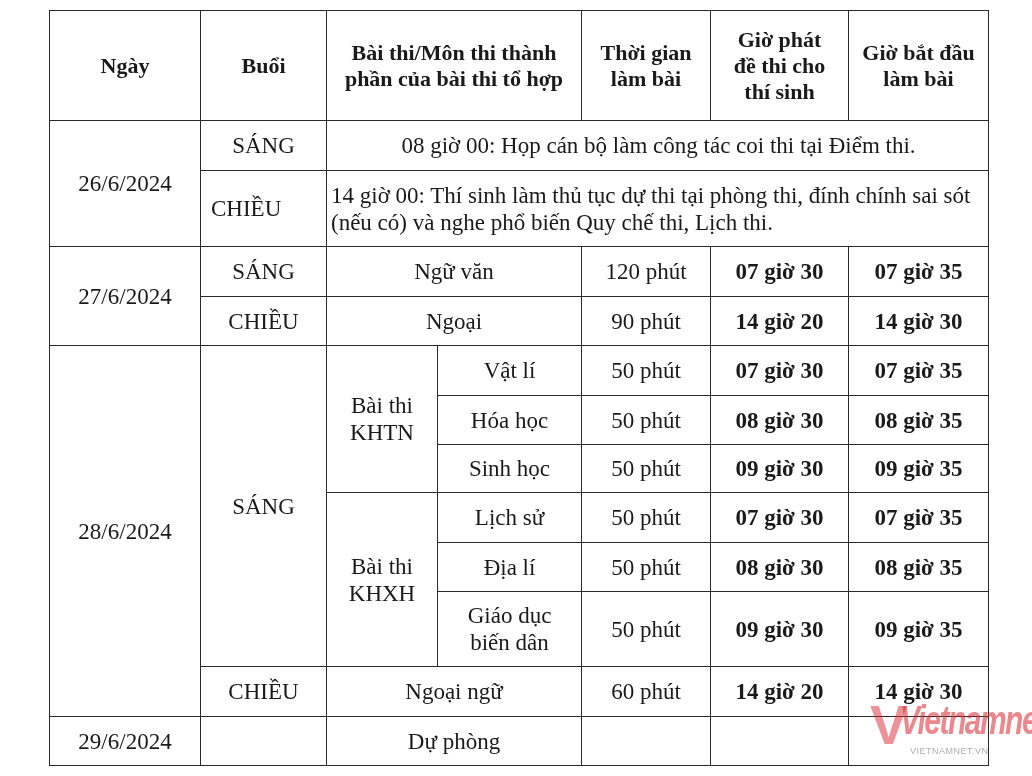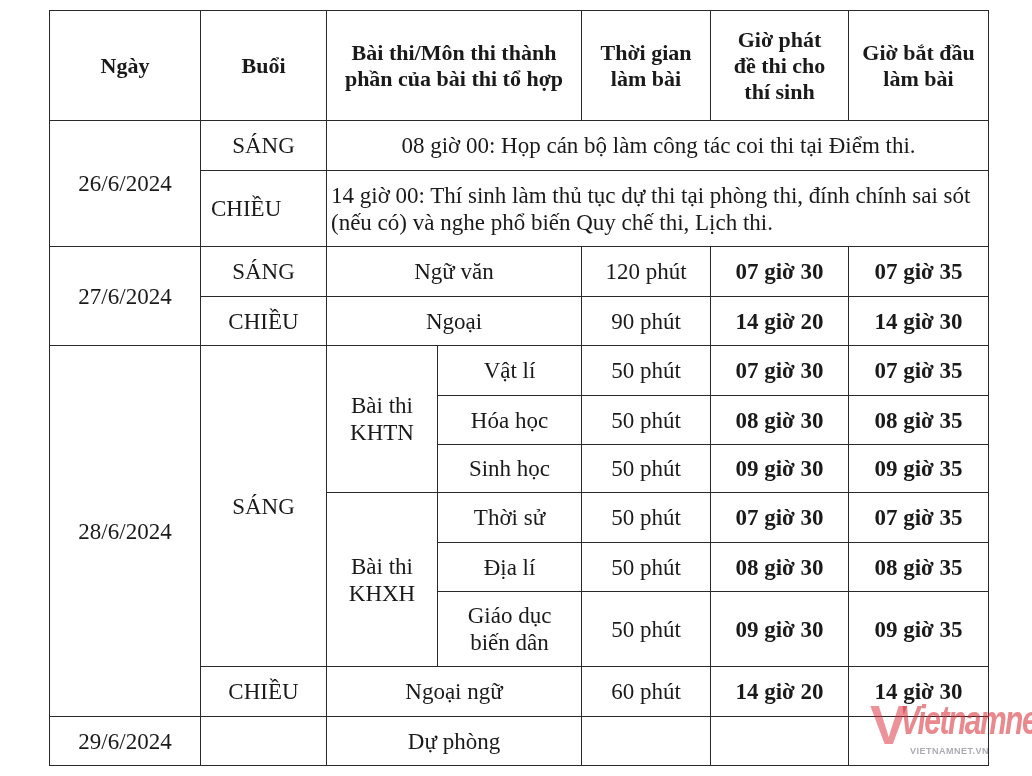--- a/index.html
+++ b/index.html
@@ -13,21 +13,21 @@
   .b { font-weight:bold; }
   .note { text-align:left; padding-left:6px !important; }
   .note2 { text-align:left !important; padding-left:4px !important; }
   .wm { position:absolute; left:870px; top:698px; width:150px; height:70px; }
   .wm .logo { position:absolute; left:30px; top:0px; font-family:"Liberation Sans", sans-serif;
               font-size:40px; font-weight:bold; letter-spacing:-2px; color:rgba(215,40,50,0.55);
               font-style:italic; transform:scaleX(0.75); transform-origin:left; }
   .wm .v { position:absolute; left:0px; top:-6px; font-family:"Liberation Sans", sans-serif;
            font-size:56px; font-weight:bold; color:rgba(215,40,50,0.5); }
   .wm .sub { position:absolute; left:40px; top:48px; font-family:"Liberation Sans", sans-serif;
-             font-size:9px; font-weight:bold; color:rgba(150,150,160,0.8); letter-spacing:0.5px; }
+             font-size:9px; font-weight:normal; color:rgba(150,150,160,0.8); letter-spacing:0.5px; }
 </style>
 </head>
 <body>
 
 <table class="sched">
   <colgroup>
     <col style="width:151px">
       <col style="width:126px">
       <col style="width:111px">
     <col style="width:144px">
@@ -88,21 +88,21 @@
   </tr>
   <tr style="height:48px">
     <td>Sinh học</td>
     <td>50 phút</td>
     <td class="b">09 giờ 30</td>
     <td class="b">09 giờ 35</td>
   </tr>
 
   <tr style="height:50px">
     <td rowspan="3" style="padding:0 14px">Bài thi KHXH</td>
-    <td>Thời sử</td>
+    <td>Lịch sử</td>
     <td>50 phút</td>
     <td class="b">07 giờ 30</td>
     <td class="b">07 giờ 35</td>
   </tr>
   <tr style="height:49px">
     <td>Địa lí</td>
     <td>50 phút</td>
     <td class="b">08 giờ 30</td>
     <td class="b">08 giờ 35</td>
   </tr>

